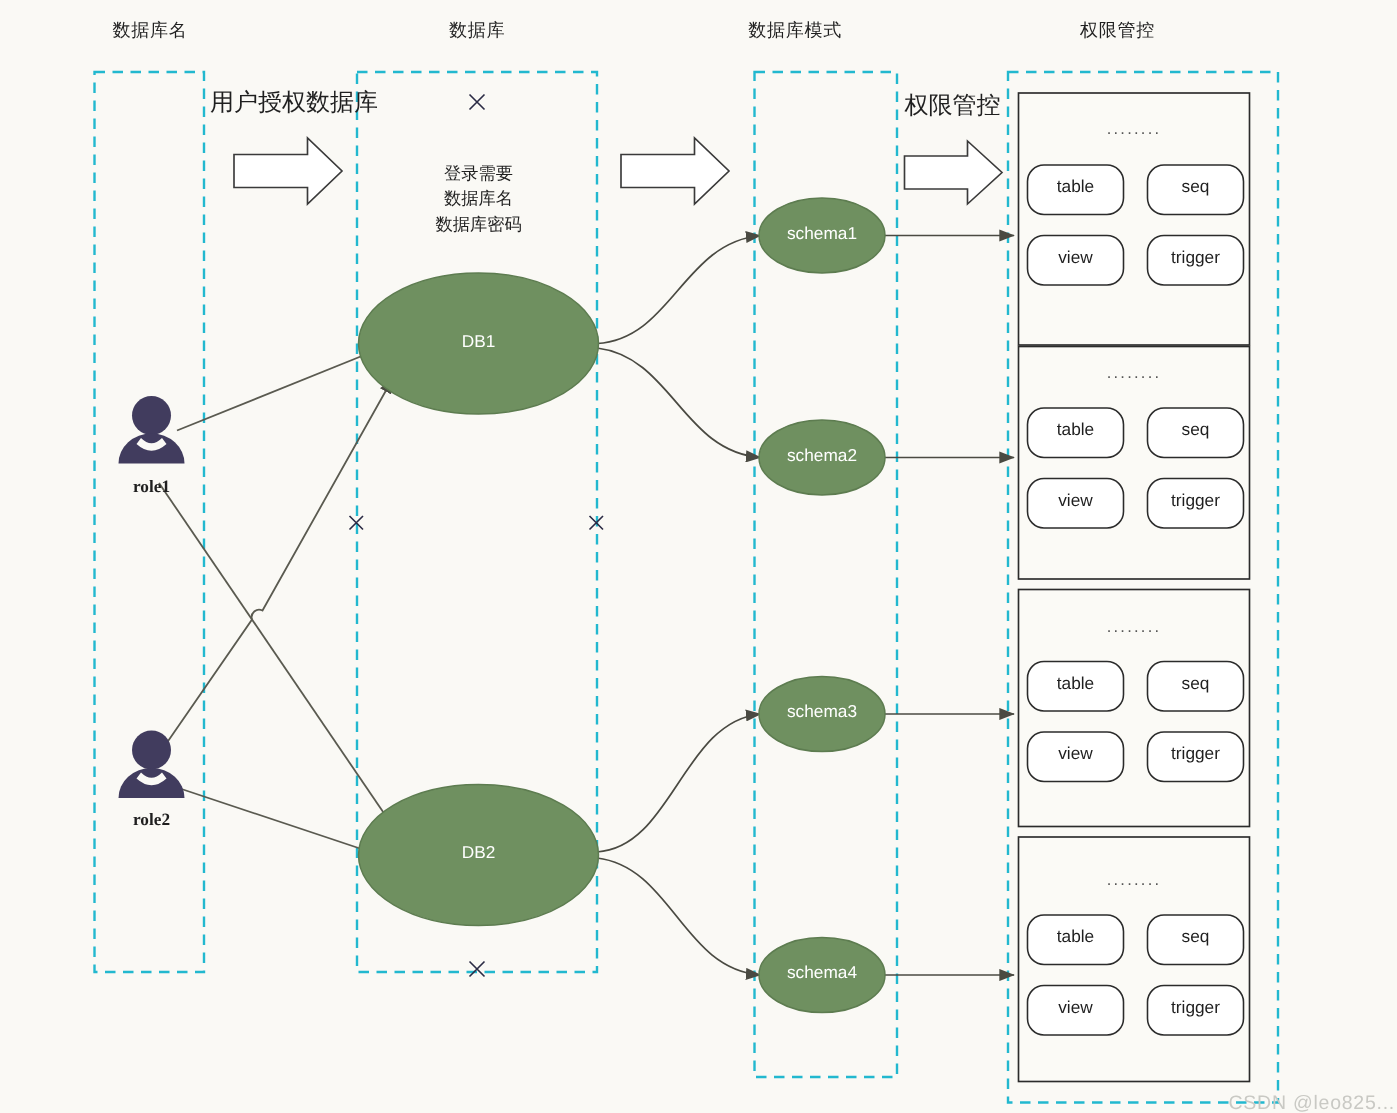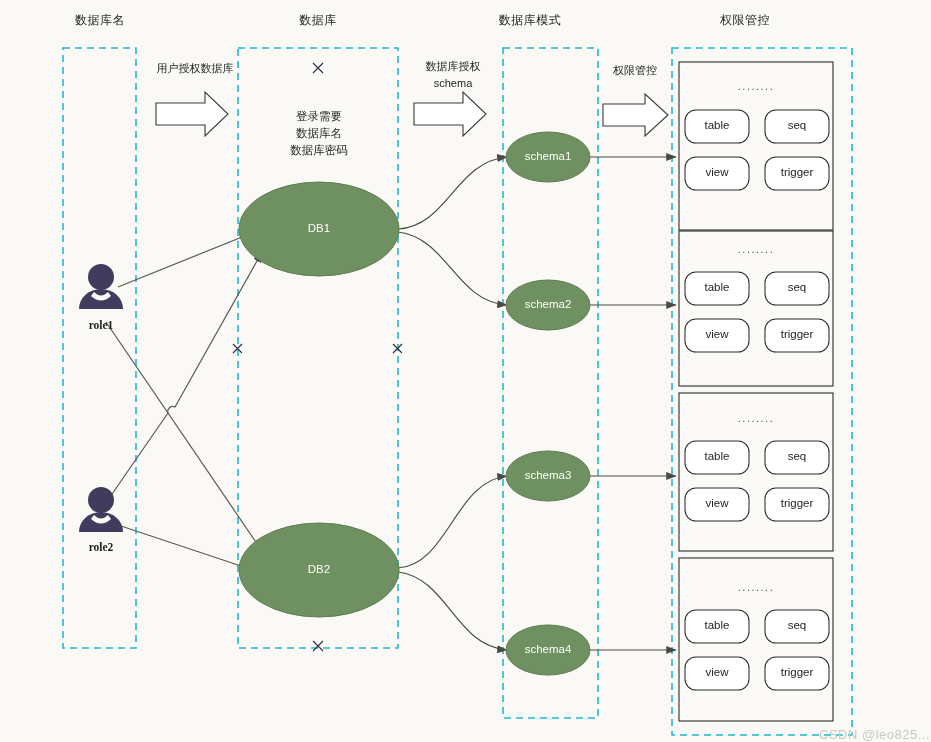--- a/index.html
+++ b/index.html
@@ -15,21 +15,21 @@
   .col-title{
     position:absolute;
     font-size:12px;
     color:#1f1f1f;
     white-space:nowrap;
     text-align:center;
     letter-spacing:0.5px;
   }
   .arrow-label{
     position:absolute;
-    font-size:11px;
+    font-size:16px;
     color:#1f1f1f;
     text-align:center;
     line-height:17px;
     white-space:nowrap;
   }
   .db-note{
     position:absolute;
     font-size:11.5px;
     color:#1f1f1f;
     text-align:center;
@@ -185,24 +185,20 @@
     </g>
   </svg>
 
   <div class="col-title" style="left:52px;top:12px;width:96px;">数据库名</div>
   <div class="col-title" style="left:270px;top:12px;width:96px;">数据库</div>
   <div class="col-title" style="left:482px;top:12px;width:96px;">数据库模式</div>
   <div class="col-title" style="left:690px;top:12px;width:110px;">权限管控</div>
 
   <div class="arrow-label" style="left:140px;top:60px;width:110px;">用户授权数据库</div>
 
-  <div class="arrow-label" style="left:403px;top:58px;width:100px;">
-    <span>数据库授权</span><br>
-    <span>schema</span>
-  </div>
 
   <div class="arrow-label" style="left:590px;top:62px;width:90px;">权限管控</div>
 
   <div class="db-note" style="left:259px;top:108px;width:120px;">
     <span>登录需要</span><br>
     <span>数据库名</span><br>
     <span>数据库密码</span>
   </div>
 
   <div class="role-label" style="left:71px;top:319px;width:60px;font-family:Liberation Serif, serif;">role1</div>

